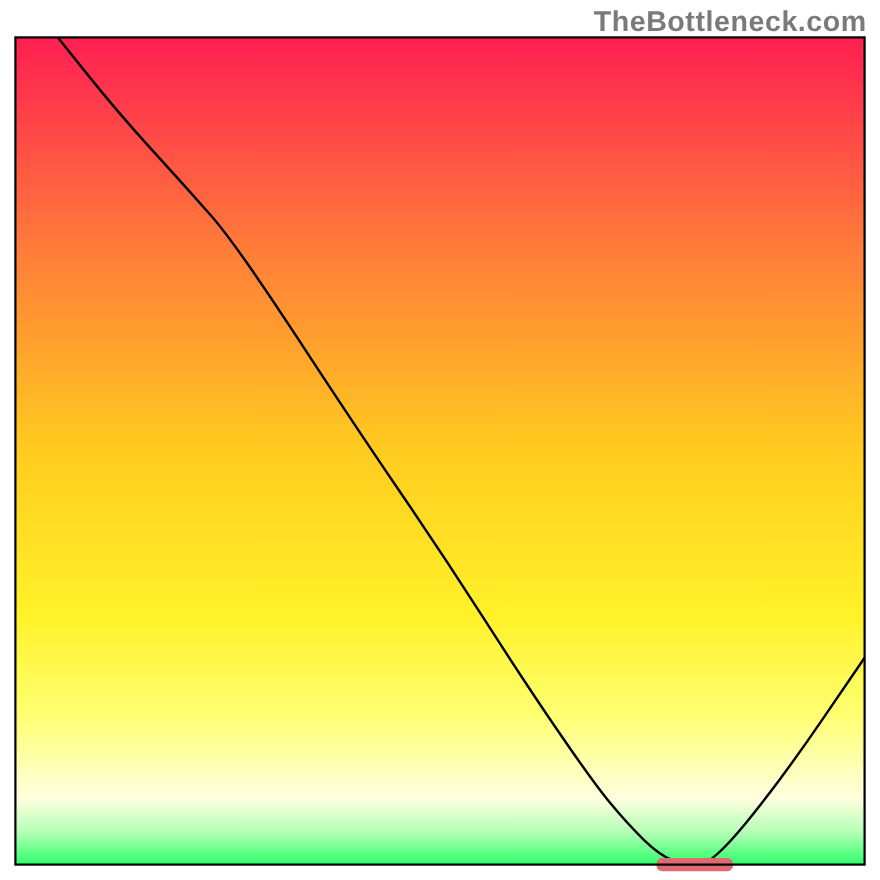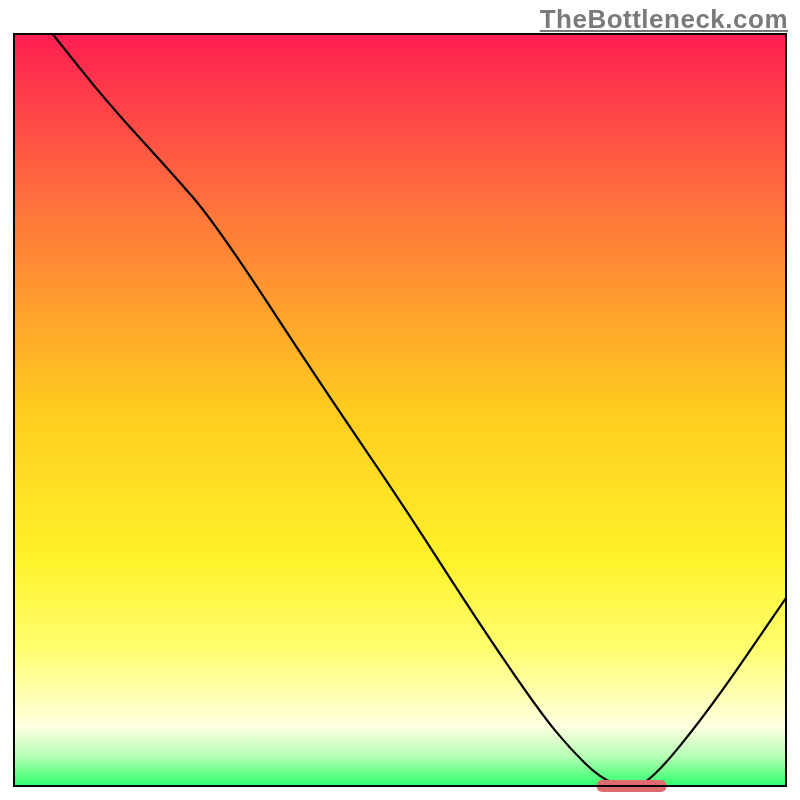--- a/index.html
+++ b/index.html
@@ -17,21 +17,20 @@
   }
   .watermark {
     position: absolute;
     top: 4px;
     right: 12px;
     font-size: 26px;
     font-weight: 600;
     color: #7a7a7a;
     letter-spacing: 0.5px;
     pointer-events: none;
-    text-decoration: underline;
   }
   svg {
     display: block;
   }
 </style>
 </head>
 <body>
 
 <div class="chart-wrap">
   <div class="watermark">TheBottleneck.com</div>

